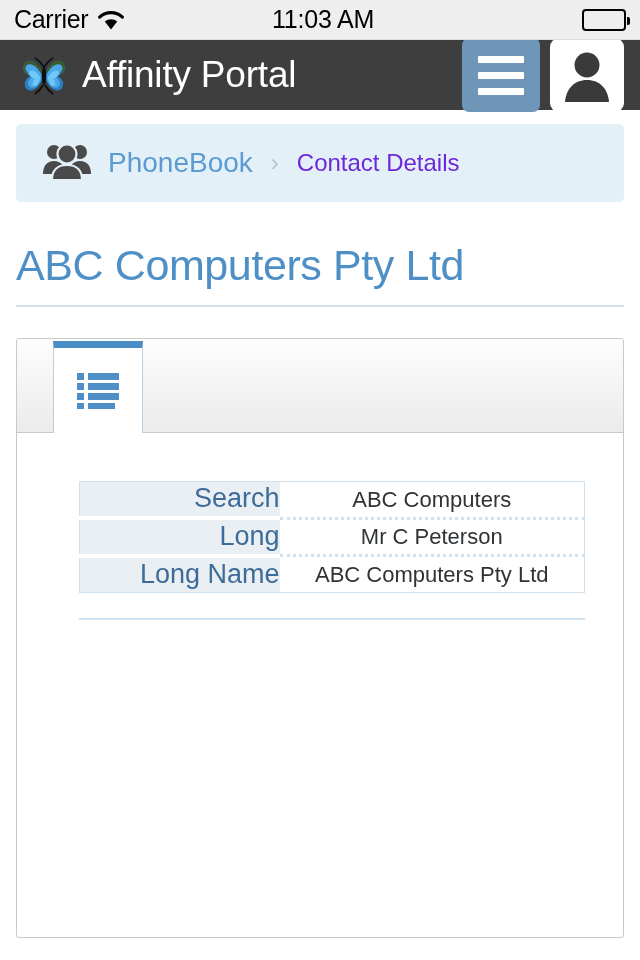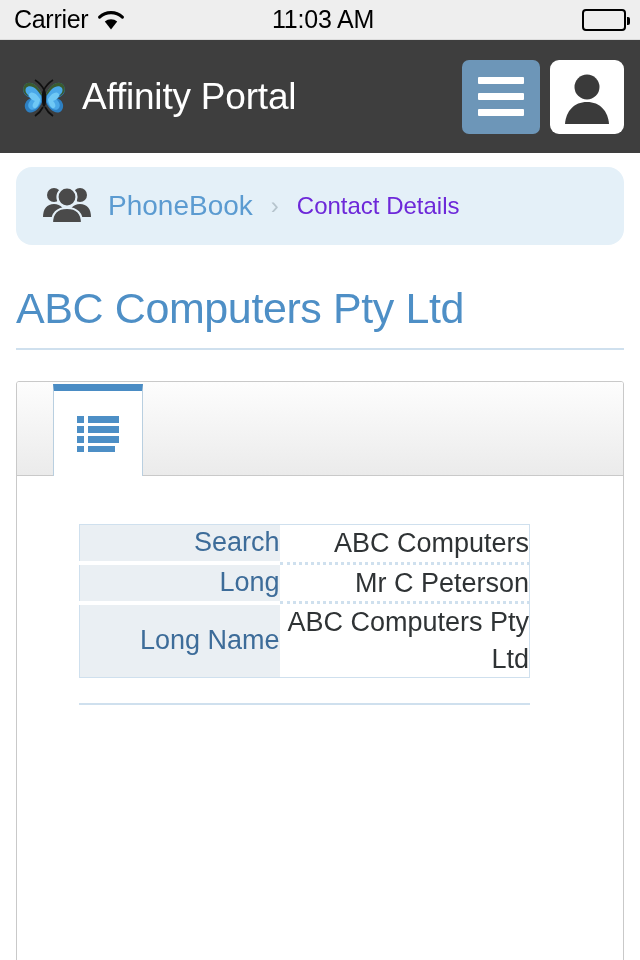--- a/index.html
+++ b/index.html
@@ -62,21 +62,21 @@
     position: absolute;
     right: -6px; top: 6px;
     width: 3.5px; height: 8px;
     background: #000;
     border-radius: 0 2px 2px 0;
   }
   .battery-fill { height: 100%; background: #000; border-radius: 1px; }
 
   
   .app-header {
-    height: 113px;
+    height: 70px;
     background: #3e3e3e;
     display: flex;
     align-items: center;
     padding: 0 16px 0 20px;
   }
   .brand {
     display: flex;
     align-items: center;
     gap: 14px;
     min-width: 0;
@@ -120,21 +120,21 @@
     align-items: center;
     justify-content: center;
     cursor: pointer;
     overflow: hidden;
   }
 
   
   .breadcrumb-wrap { padding: 14px 16px 0; }
   .breadcrumb {
     background: #e4f0f8;
-    border-radius: 16px;
+    border-radius: 5px;
     height: 78px;
     display: flex;
     align-items: center;
     padding: 0 26px;
     gap: 16px;
   }
   .crumb-link {
     color: #5b9bd1;
     font-size: 28px;
     text-decoration: none;
@@ -199,21 +199,21 @@
     border-right: 1px solid #b9cfe0;
     border-top: 7px solid #4a8cc4;
     margin-bottom: -1px;
     height: 92px;
   }
   .list-icon { display: block; }
 
   
   .detail-table {
     margin: 48px 0 0 62px;
-    width: 451px;
+    width: 506px;
     border: 1px solid #cfe0ee;
     border-collapse: collapse;
     background: #fca5a5;
     table-layout: fixed;
   }
   .detail-table td {
     vertical-align: middle;
     padding: 0;
   }
   .dt-label {
@@ -222,22 +222,22 @@
     color: #3d6c99;
     font-size: 27px;
     text-align: right;
     padding: 14px 22px 14px 10px;
     border-bottom: 4px solid #ffffff;
     line-height: 1.25;
   }
   .dt-value {
     background: #ffffff;
     color: #2f3335;
-    font-size: 27px;
-    text-align: right;
+    font-size: 22px;
+    text-align: center;
     padding: 14px 16px 14px 22px;
     border-bottom: 3px dotted #cfe0ee;
     line-height: 1.35;
     word-wrap: break-word;
   }
   .detail-table tr:last-child .dt-label,
   .detail-table tr:last-child .dt-value { border-bottom: none; }
 
   .detail-table.secondary { margin-top: 25px; }
 </style>

